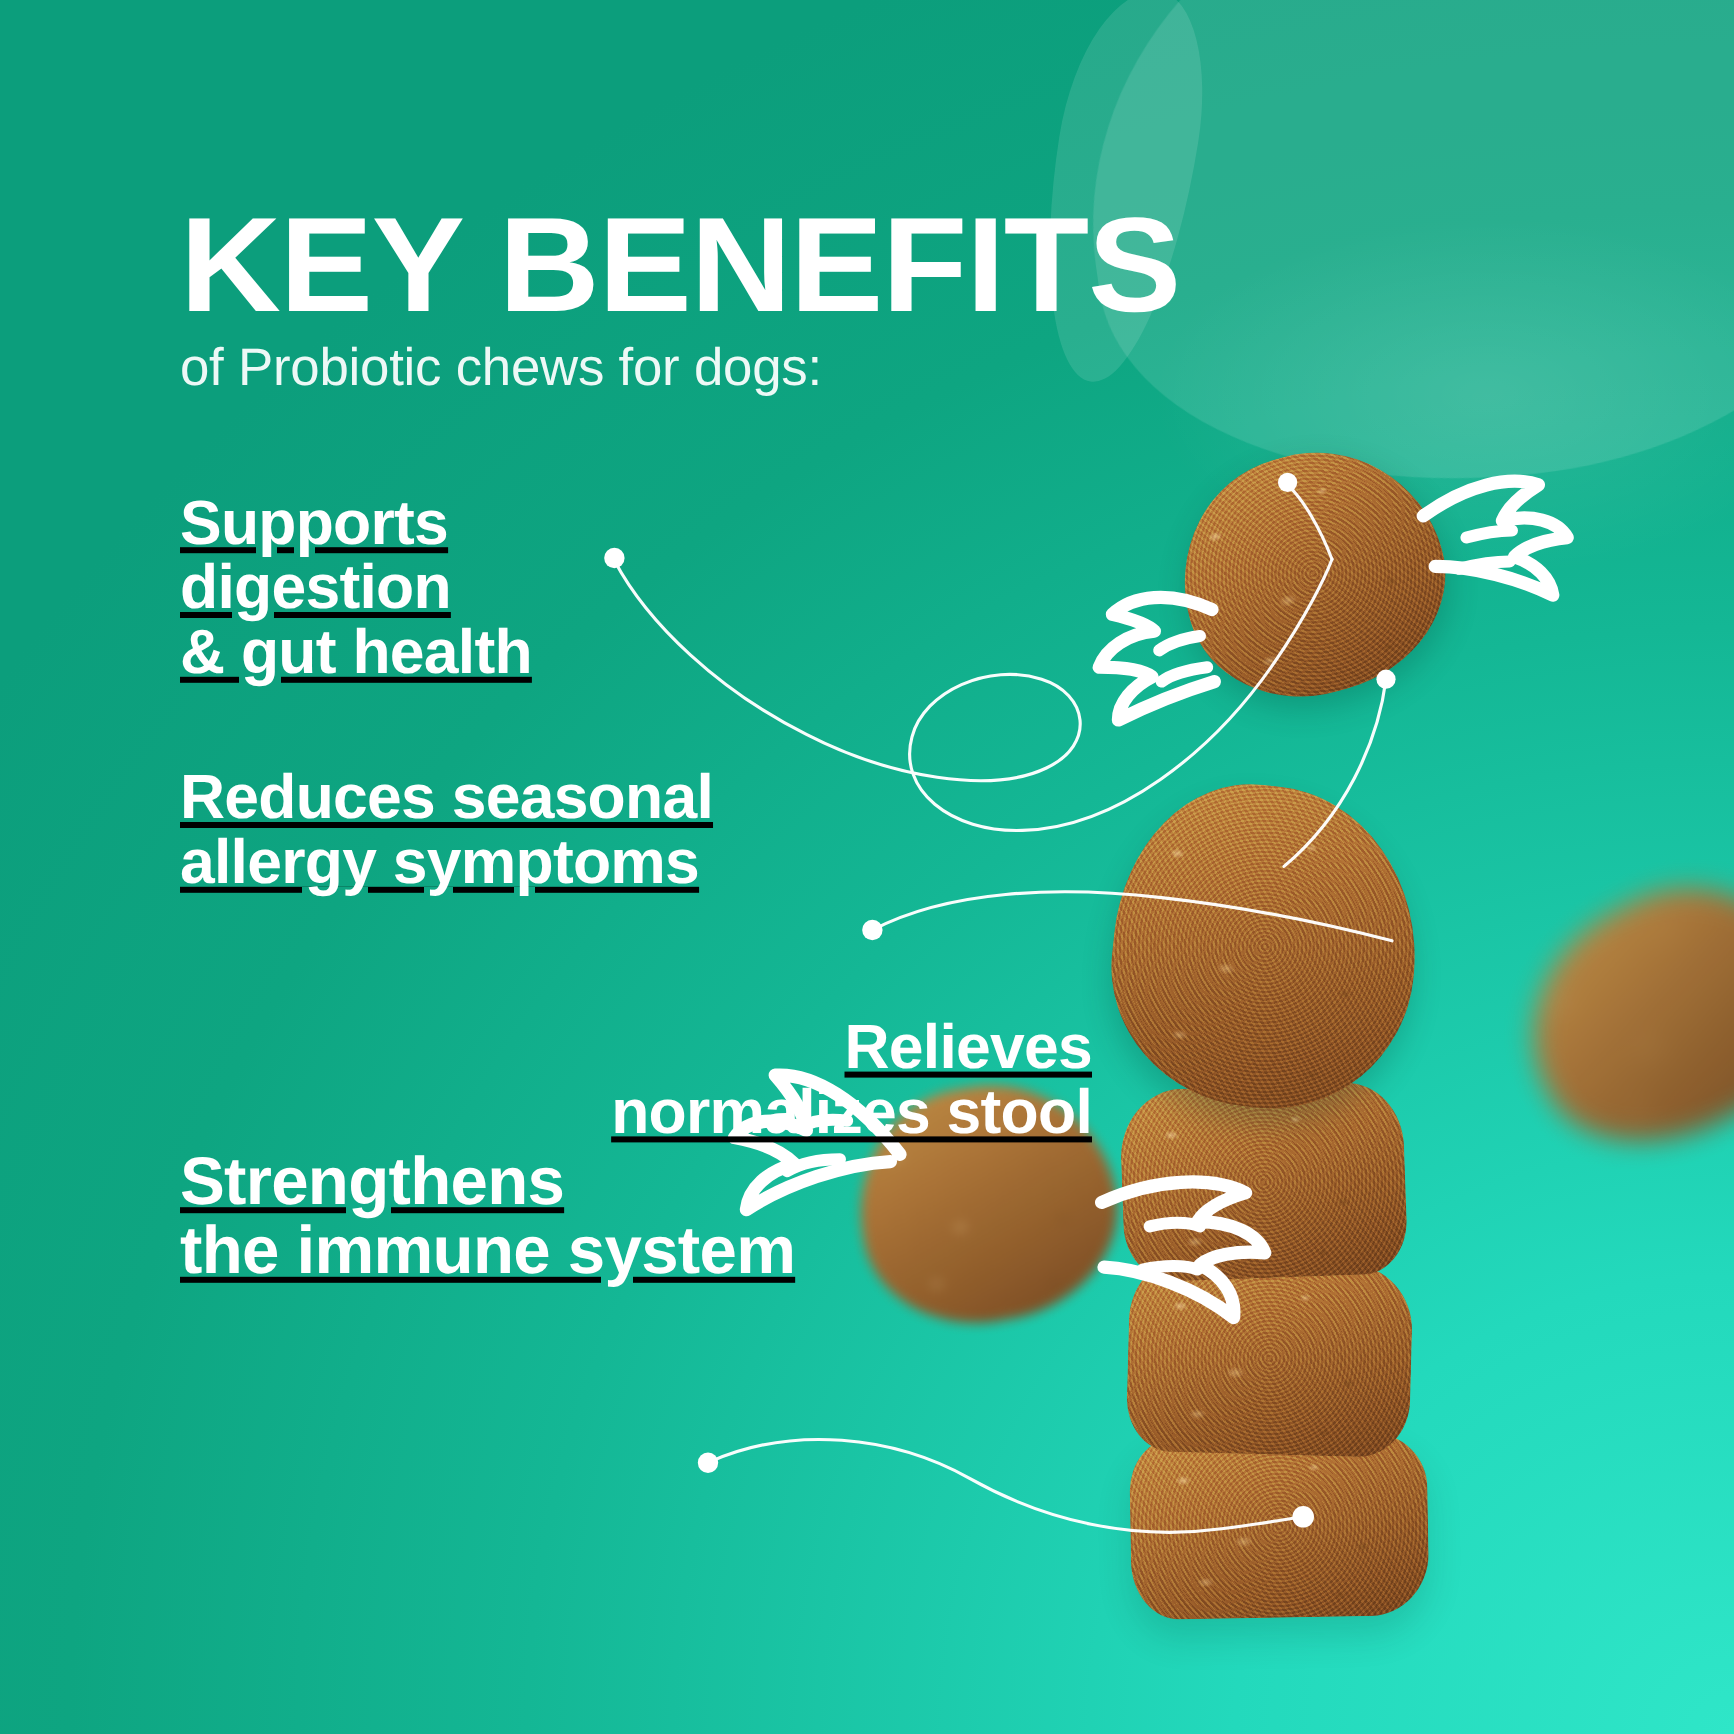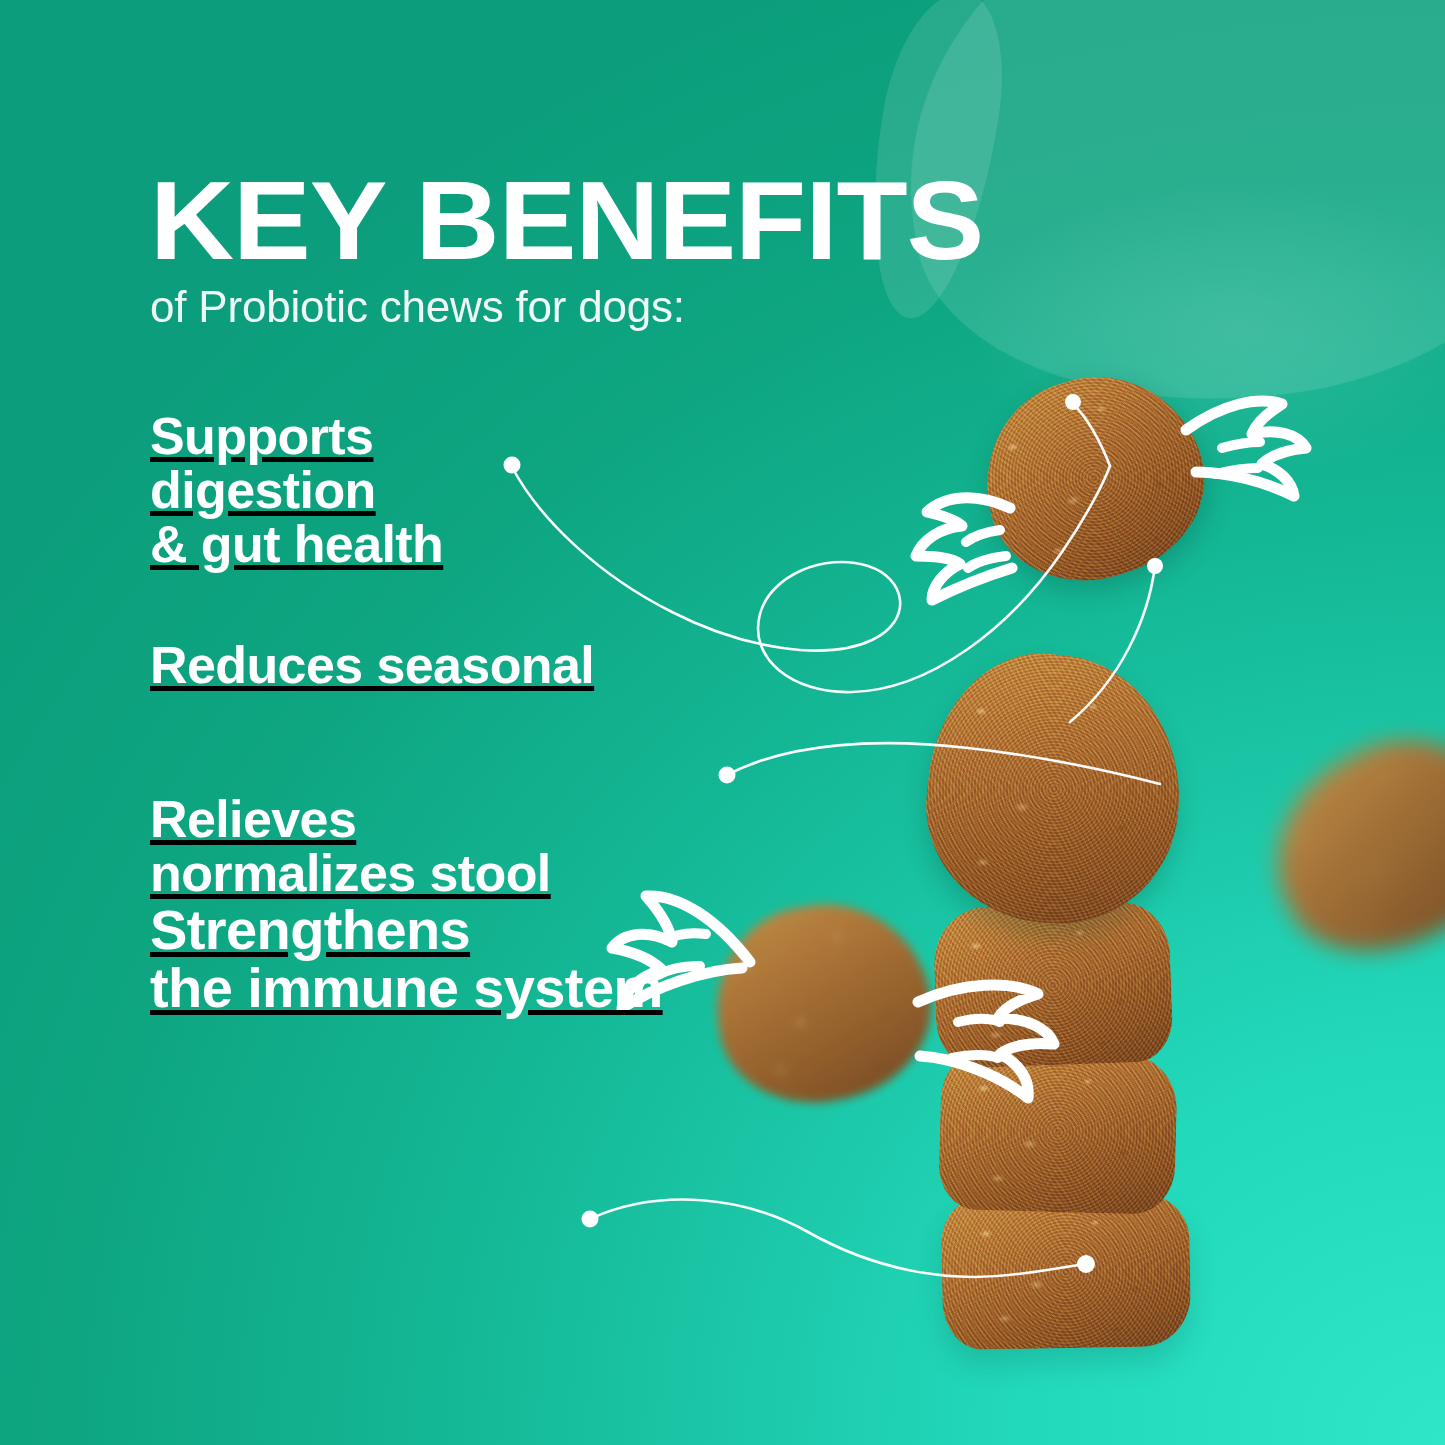--- a/index.html
+++ b/index.html
@@ -63,21 +63,21 @@
     color:rgba(255,255,255,0.93);
     letter-spacing:-0.2px;
   }
 
   
   .benefits { position:absolute; left:150px; top:410px; width:760px; z-index:30;text-decoration:underline; }
   .benefit { color:#fff; font-weight:bold; letter-spacing:-0.6px; }
   .benefit .ln { display:block; line-height:1.035; white-space:nowrap; }
   .b1 { font-size:52px; }
   .b2 { font-size:52px; margin-top:68px; }
-  .b3 { font-size:52px; margin-top:100px; }
+  .b3 { font-size:52px; margin-top:100px;text-align:right; }
   .b4 { font-size:56px; }
 
   
   .connectors { position:absolute; inset:0; z-index:26; pointer-events:none; }
   .cline { fill:none; stroke:#ffffff; stroke-width:2.6; stroke-linecap:round; opacity:0.97; }
   .cdot  { fill:#ffffff; }
 
   
   .chew-layer { position:absolute; inset:0; z-index:20; }
   .chew {
@@ -249,20 +249,21 @@
   <div class="benefits">
 
     <div class="benefit b1">
       <span class="ln">Supports</span>
       <span class="ln">digestion</span>
       <span class="ln">&amp; gut health</span>
     </div>
 
     <div class="benefit b2">
       <span class="ln">Reduces seasonal</span>
+      <span class="ln">allergy symptoms</span>
     </div>
 
     <div class="benefit b3">
       <span class="ln">Relieves</span>
       <span class="ln">normalizes stool</span>
     </div>
 
     <div class="benefit b4">
       <span class="ln">Strengthens</span>
       <span class="ln">the immune system</span>

